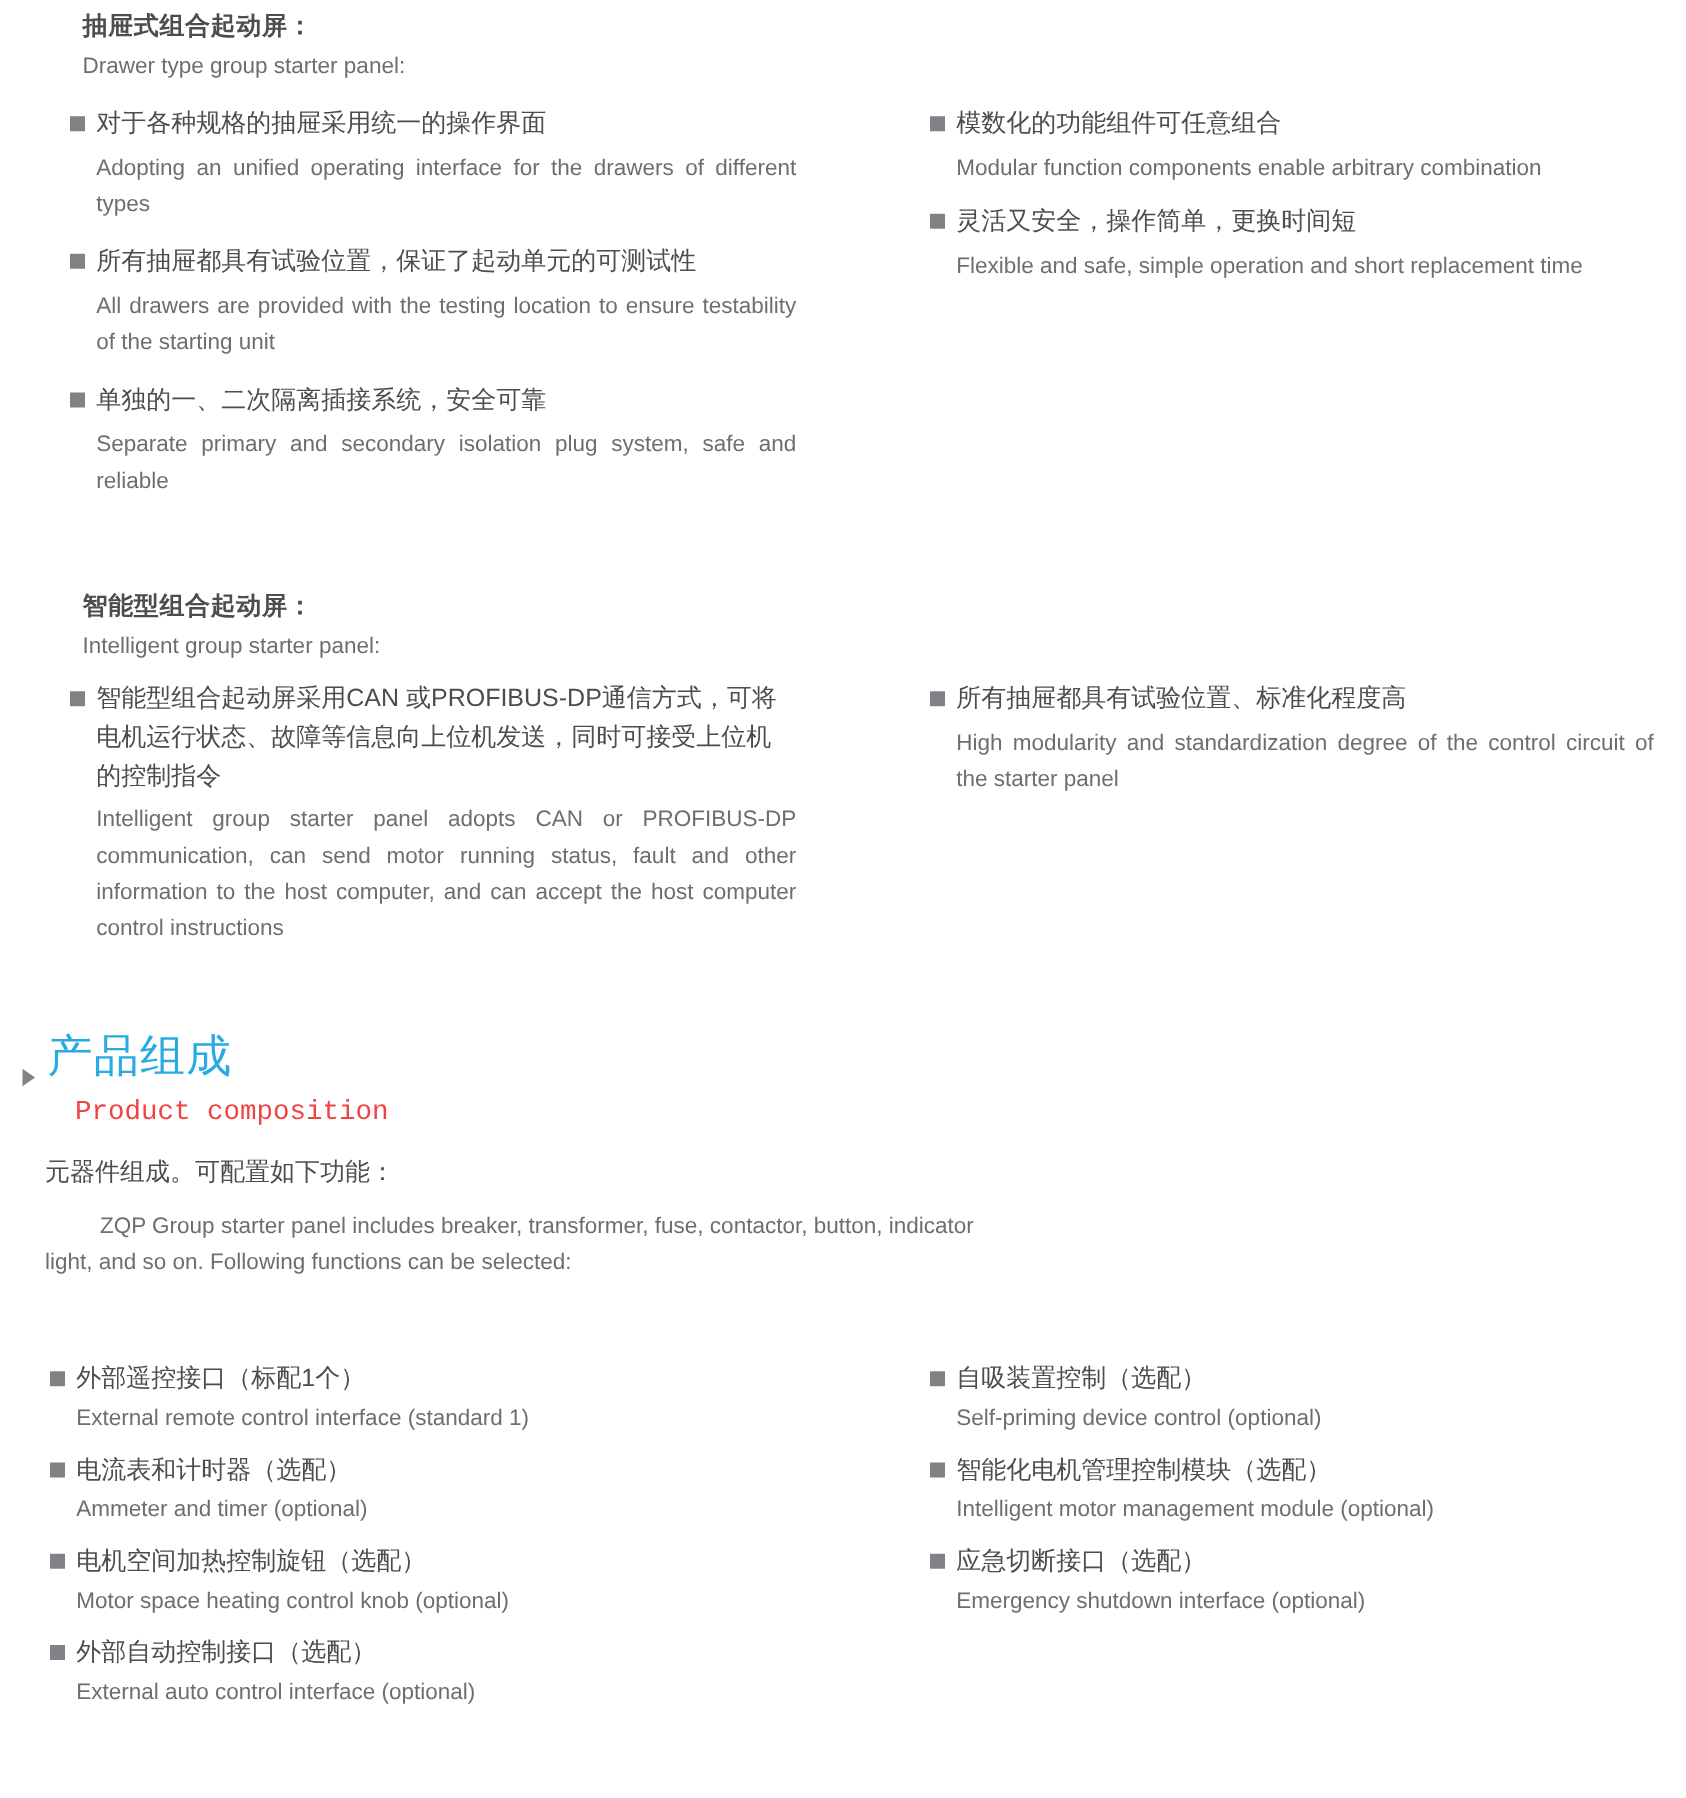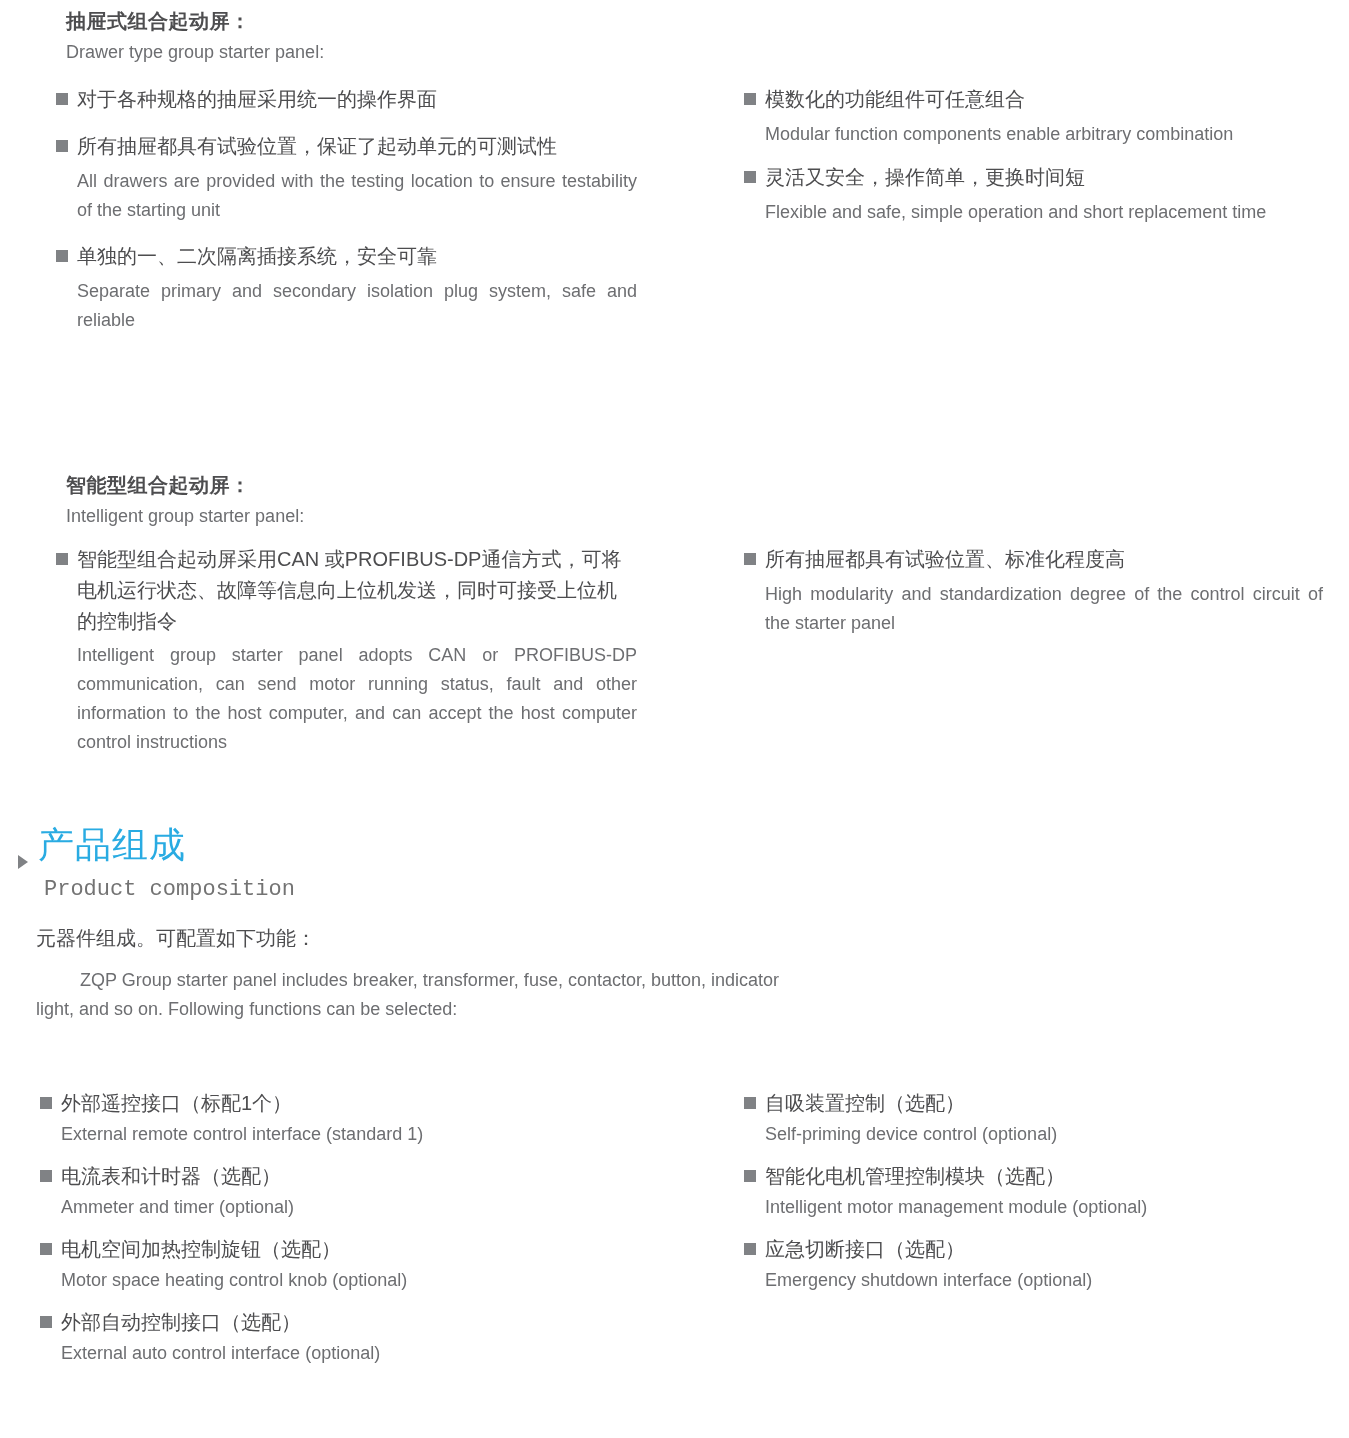--- a/index.html
+++ b/index.html
@@ -92,22 +92,22 @@
   .h-cn {
     font-size: 36px;
     color: #29abe2;
     letter-spacing: 1px;
     line-height: 1.1;
     display: inline-block;
     vertical-align: middle;
   }
   .h-en {
     font-size: 22px;
-    color: #737373;
-    margin-left: 26px;
+    color: #ef4444;
+    margin-left: 42px;
     margin-top: 9px;
     line-height: 1.2;
   }
 
   
   #blk-para { position: absolute; left: 36px; top: 922px; width: 880px; }
   .p-cn {
     font-size: 20px;
     color: #4d4d4f;
     line-height: 1.65;
@@ -151,20 +151,21 @@
     <div class="sec-title-en" style="margin-top:6px;">Drawer type group starter panel:</div>
   </div>
 
   <div id="blk-drawer-list">
 
     <div class="func-item">
       <div class="bullet-row">
         <span class="sq"></span>
         <span class="b-cn">对于各种规格的抽屉采用统一的操作界面</span>
       </div>
+      <div class="b-en indent-en" style="margin-top:5px; width:560px;">Adopting an unified operating interface for the drawers of different types</div>
     </div>
 
     <div class="func-item" style="margin-top:16px;">
       <div class="bullet-row">
         <span class="sq"></span>
         <span class="b-cn" style="margin-left:-22px; padding-left:22px; display:block; width:600px; text-indent:0;">所有抽屉都具有试验位置，保证了起动单元的可测试性</span>
       </div>
       <div class="b-en indent-en" style="margin-top:5px; width:560px;">All drawers are provided with the testing location to ensure testability of the starting unit</div>
     </div>
 

